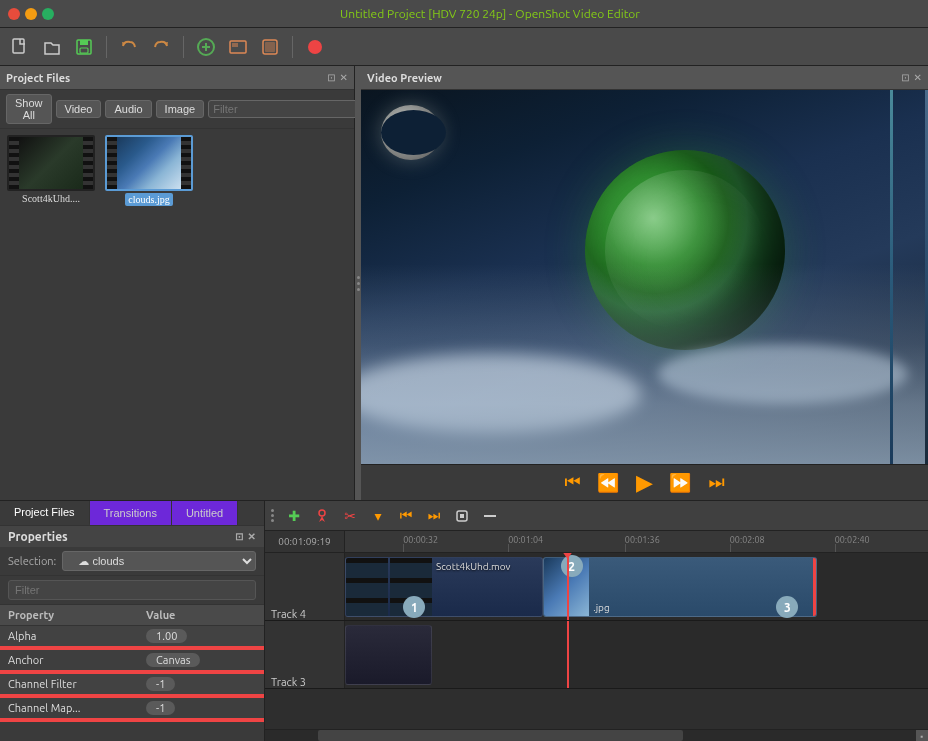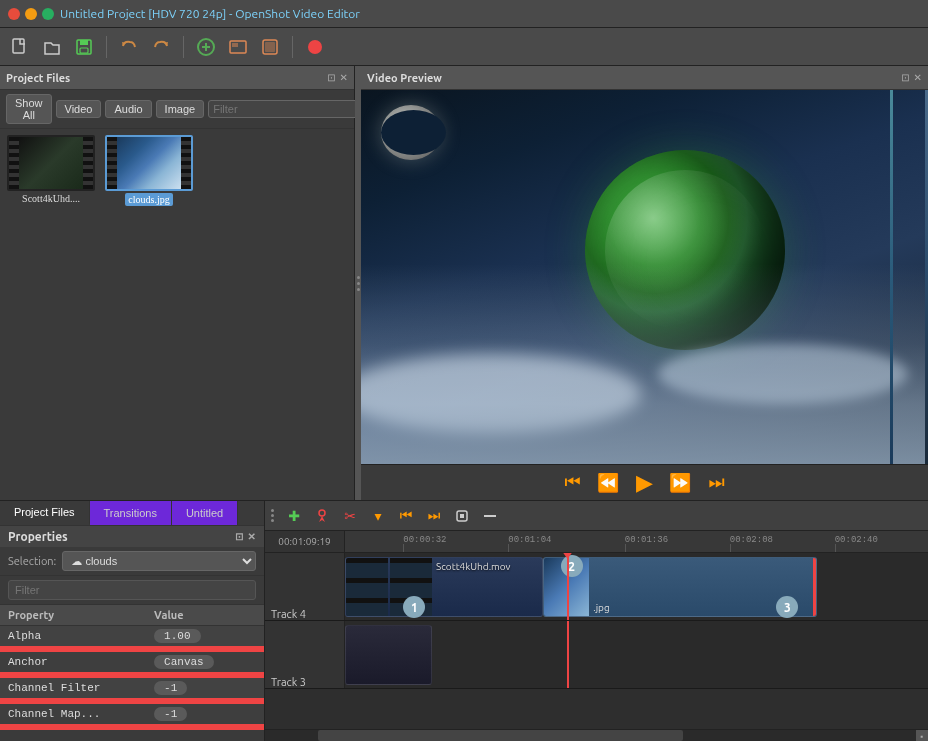--- a/index.html
+++ b/index.html
@@ -27,23 +27,23 @@
     }
     .titlebar-dots { display: flex; gap: 5px; }
     .dot {
       width: 12px; height: 12px; border-radius: 50%;
     }
     .dot-close { background: #e74c3c; }
     .dot-min { background: #f39c12; }
     .dot-max { background: #27ae60; }
     .titlebar-title {
       flex: 1;
-      text-align: left;
+      text-align: center;
       font-size: 12px;
-      color: #7dd3fc;
+      color: #84cc16;
     }
 
     
     .toolbar {
       background: #4a4a4a;
       height: 38px;
       display: flex;
       align-items: center;
       padding: 0 6px;
       gap: 4px;
@@ -396,21 +396,21 @@
       border-bottom: 1px solid #333;
     }
     .props-sel-label { font-size: 11px; color: #aaa; }
     .props-sel-combo {
       flex: 1;
       background: #555;
       border: 1px solid #666;
       border-radius: 3px;
       color: #ddd;
       font-size: 11px;
-      padding: 2px 4px;
+      padding: 2px 11px;
     }
 
     .props-filter {
       padding: 4px 8px;
       border-bottom: 1px solid #333;
     }
     .props-filter-input {
       width: 100%;
       background: #444;
       border: 1px solid #555;
@@ -437,22 +437,21 @@
       color: #bbb;
       border-bottom: 1px solid #333;
       margin-top: 15px;
     }
     .props-table tr:nth-child(even) { background: #3e3e3e; }
     .props-table tr:nth-child(odd) { background: #424242; }
     .props-table td {
       padding: 4px 8px;
       font-size: 11px;
       color: #ddd;
-      border-bottom: 6px solid #ef4444;
-      font-family: Liberation Mono, monospace;
+      border-bottom: 4px solid #ef4444;
     }
     .props-val {
       background: #5a5a5a;
       border-radius: 10px;
       padding: 1px 10px;
       text-align: center;
       font-size: 11px;
     }
 
     
@@ -806,21 +805,21 @@
             </svg>
         </button>
       </div>
 
       <div style="display:flex;align-items:center;background:#383838;border-bottom:1px solid #222;height:22px;position:relative;">
         <div style="width:80px;min-width:80px;background:#333;height:100%;border-right:1px solid #222;display:flex;align-items:center;justify-content:center;font-size:10px;color:#aaa;">
           <span>00:01:09:19</span>
         </div>
         <div style="flex:1;position:relative;height:100%;overflow:hidden;">
 
-          <div style="position:relative;height:100%;font-family:Liberation Mono, monospace;">
+          <div style="position:relative;height:100%;">
             <span class="ruler-time" style="left:10%;">00:00:32</span>
             <span class="ruler-time" style="left:28%;">00:01:04</span>
             <span class="ruler-time" style="left:48%;">00:01:36</span>
             <span class="ruler-time" style="left:66%;">00:02:08</span>
             <span class="ruler-time" style="left:84%;">00:02:40</span>
             <div class="ruler-tick" style="left:10%;"></div>
             <div class="ruler-tick" style="left:28%;"></div>
             <div class="ruler-tick" style="left:48%;"></div>
             <div class="ruler-tick" style="left:66%;"></div>
             <div class="ruler-tick" style="left:84%;"></div>

